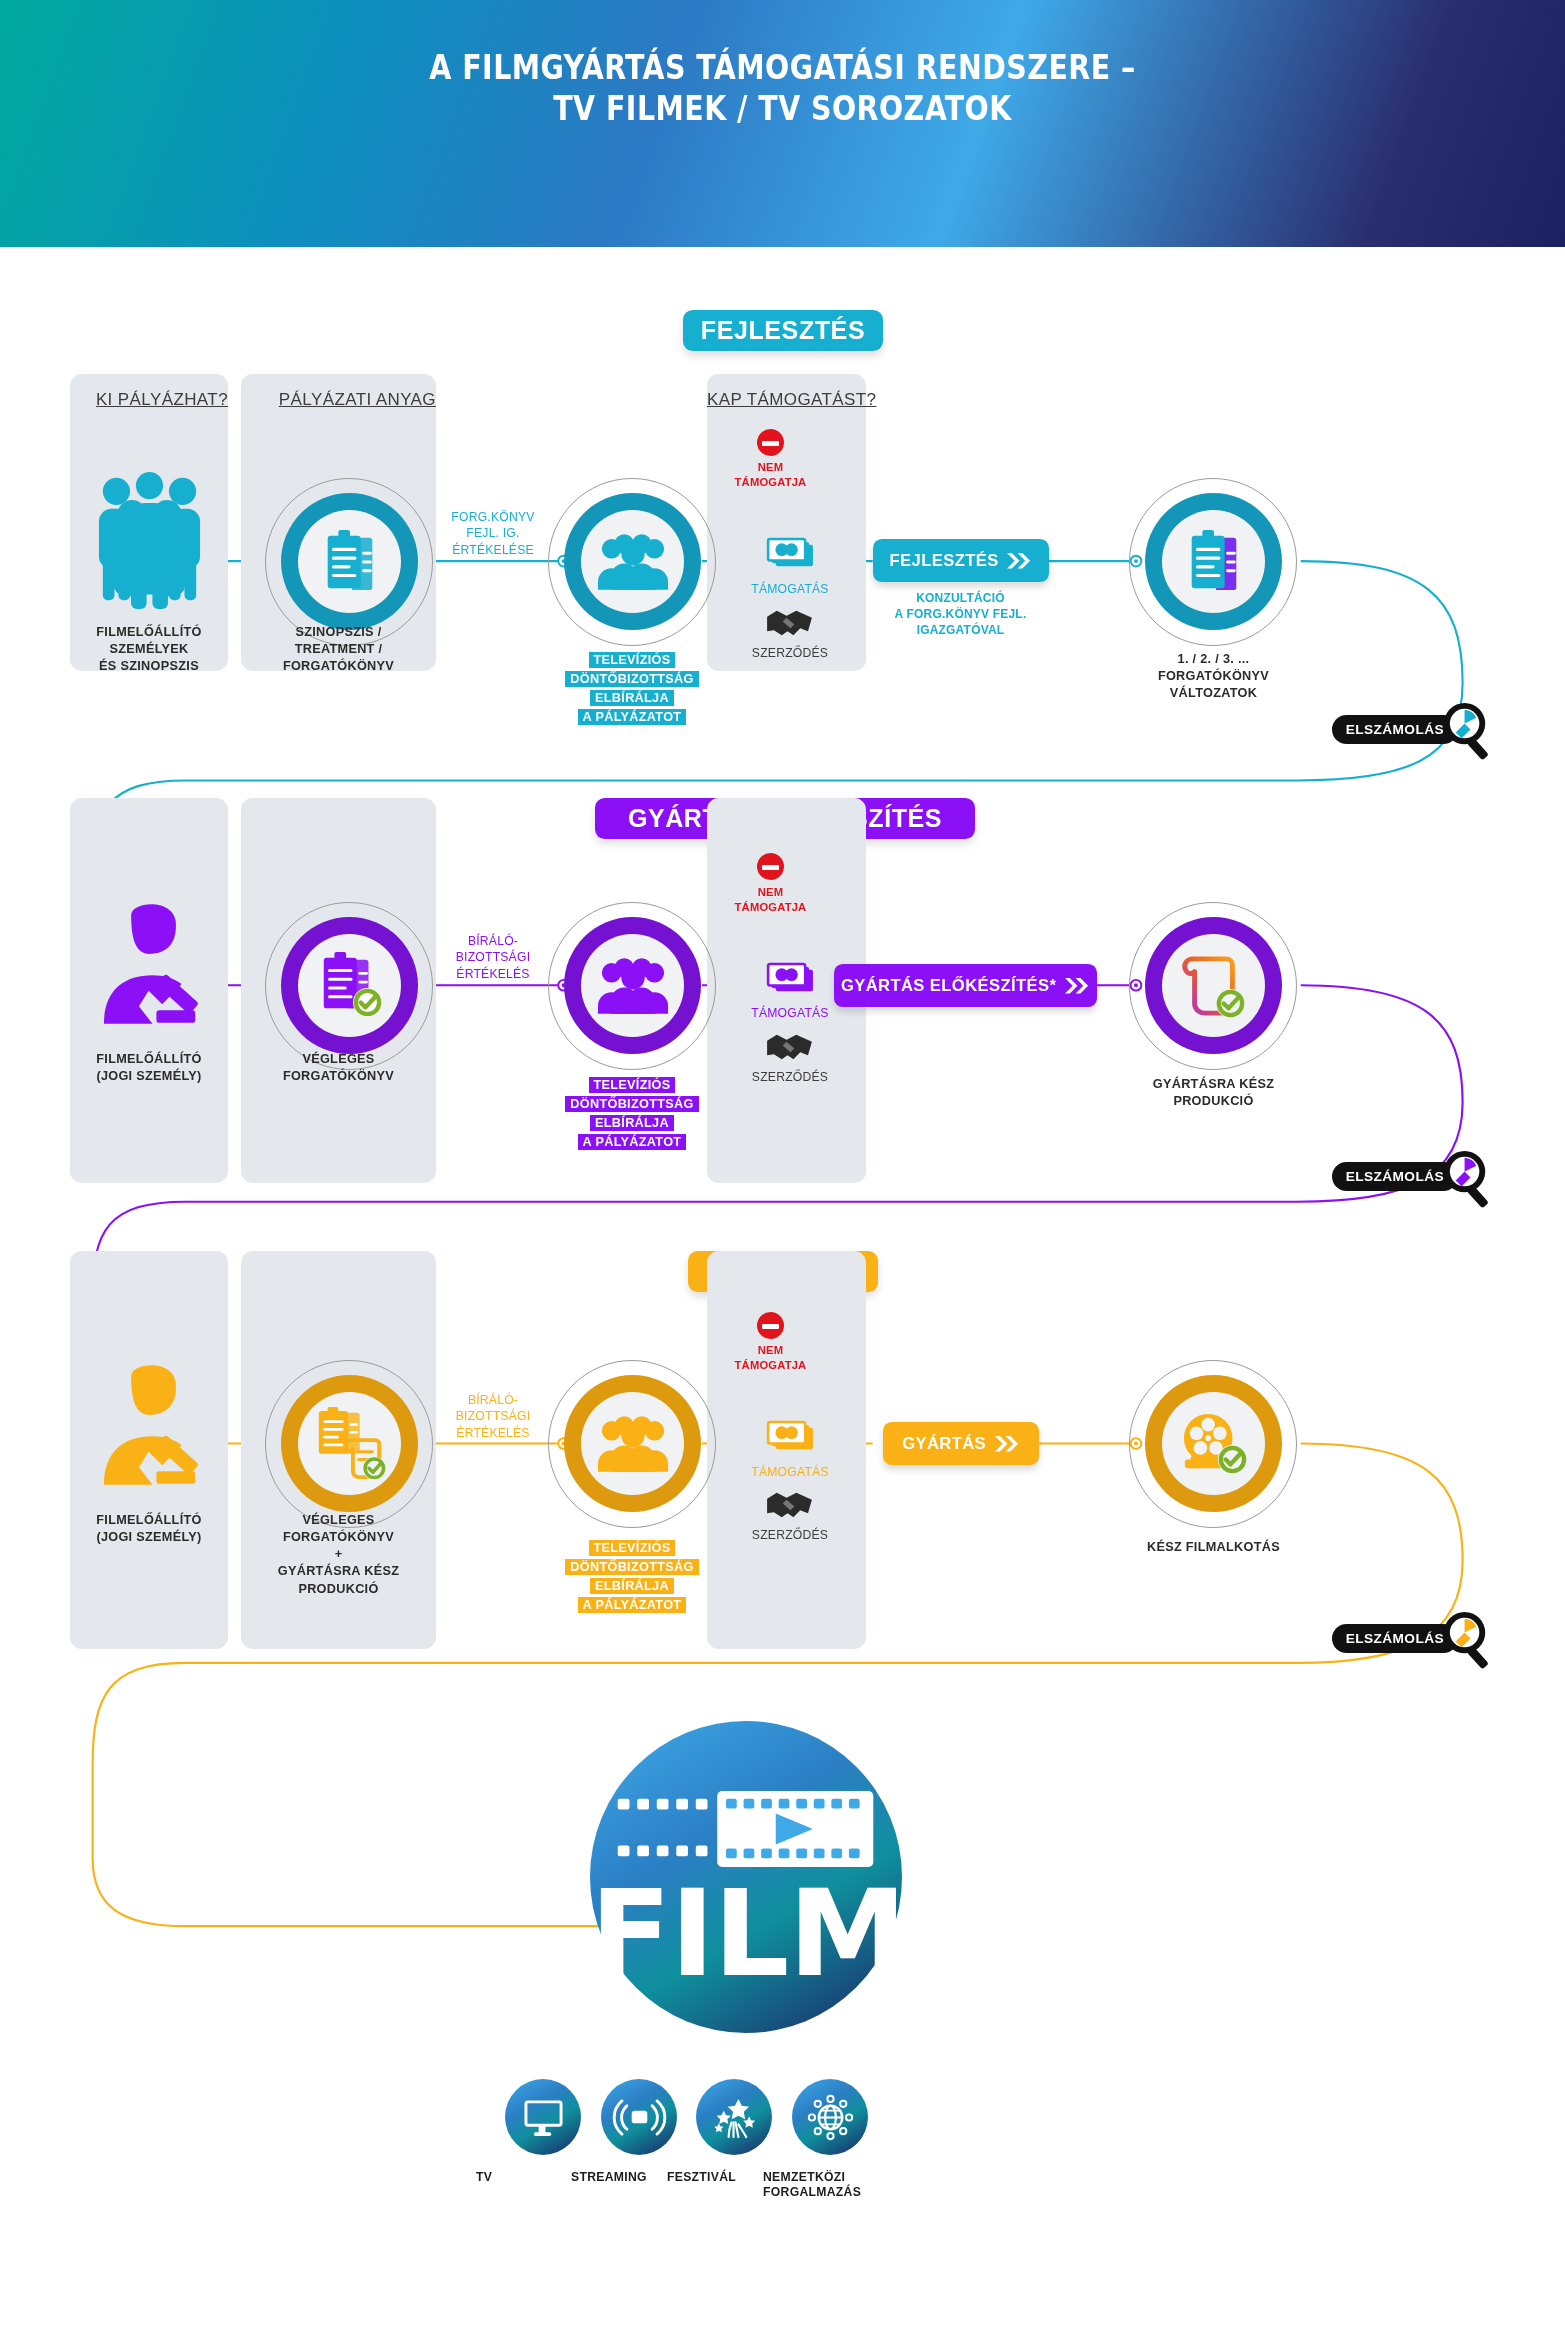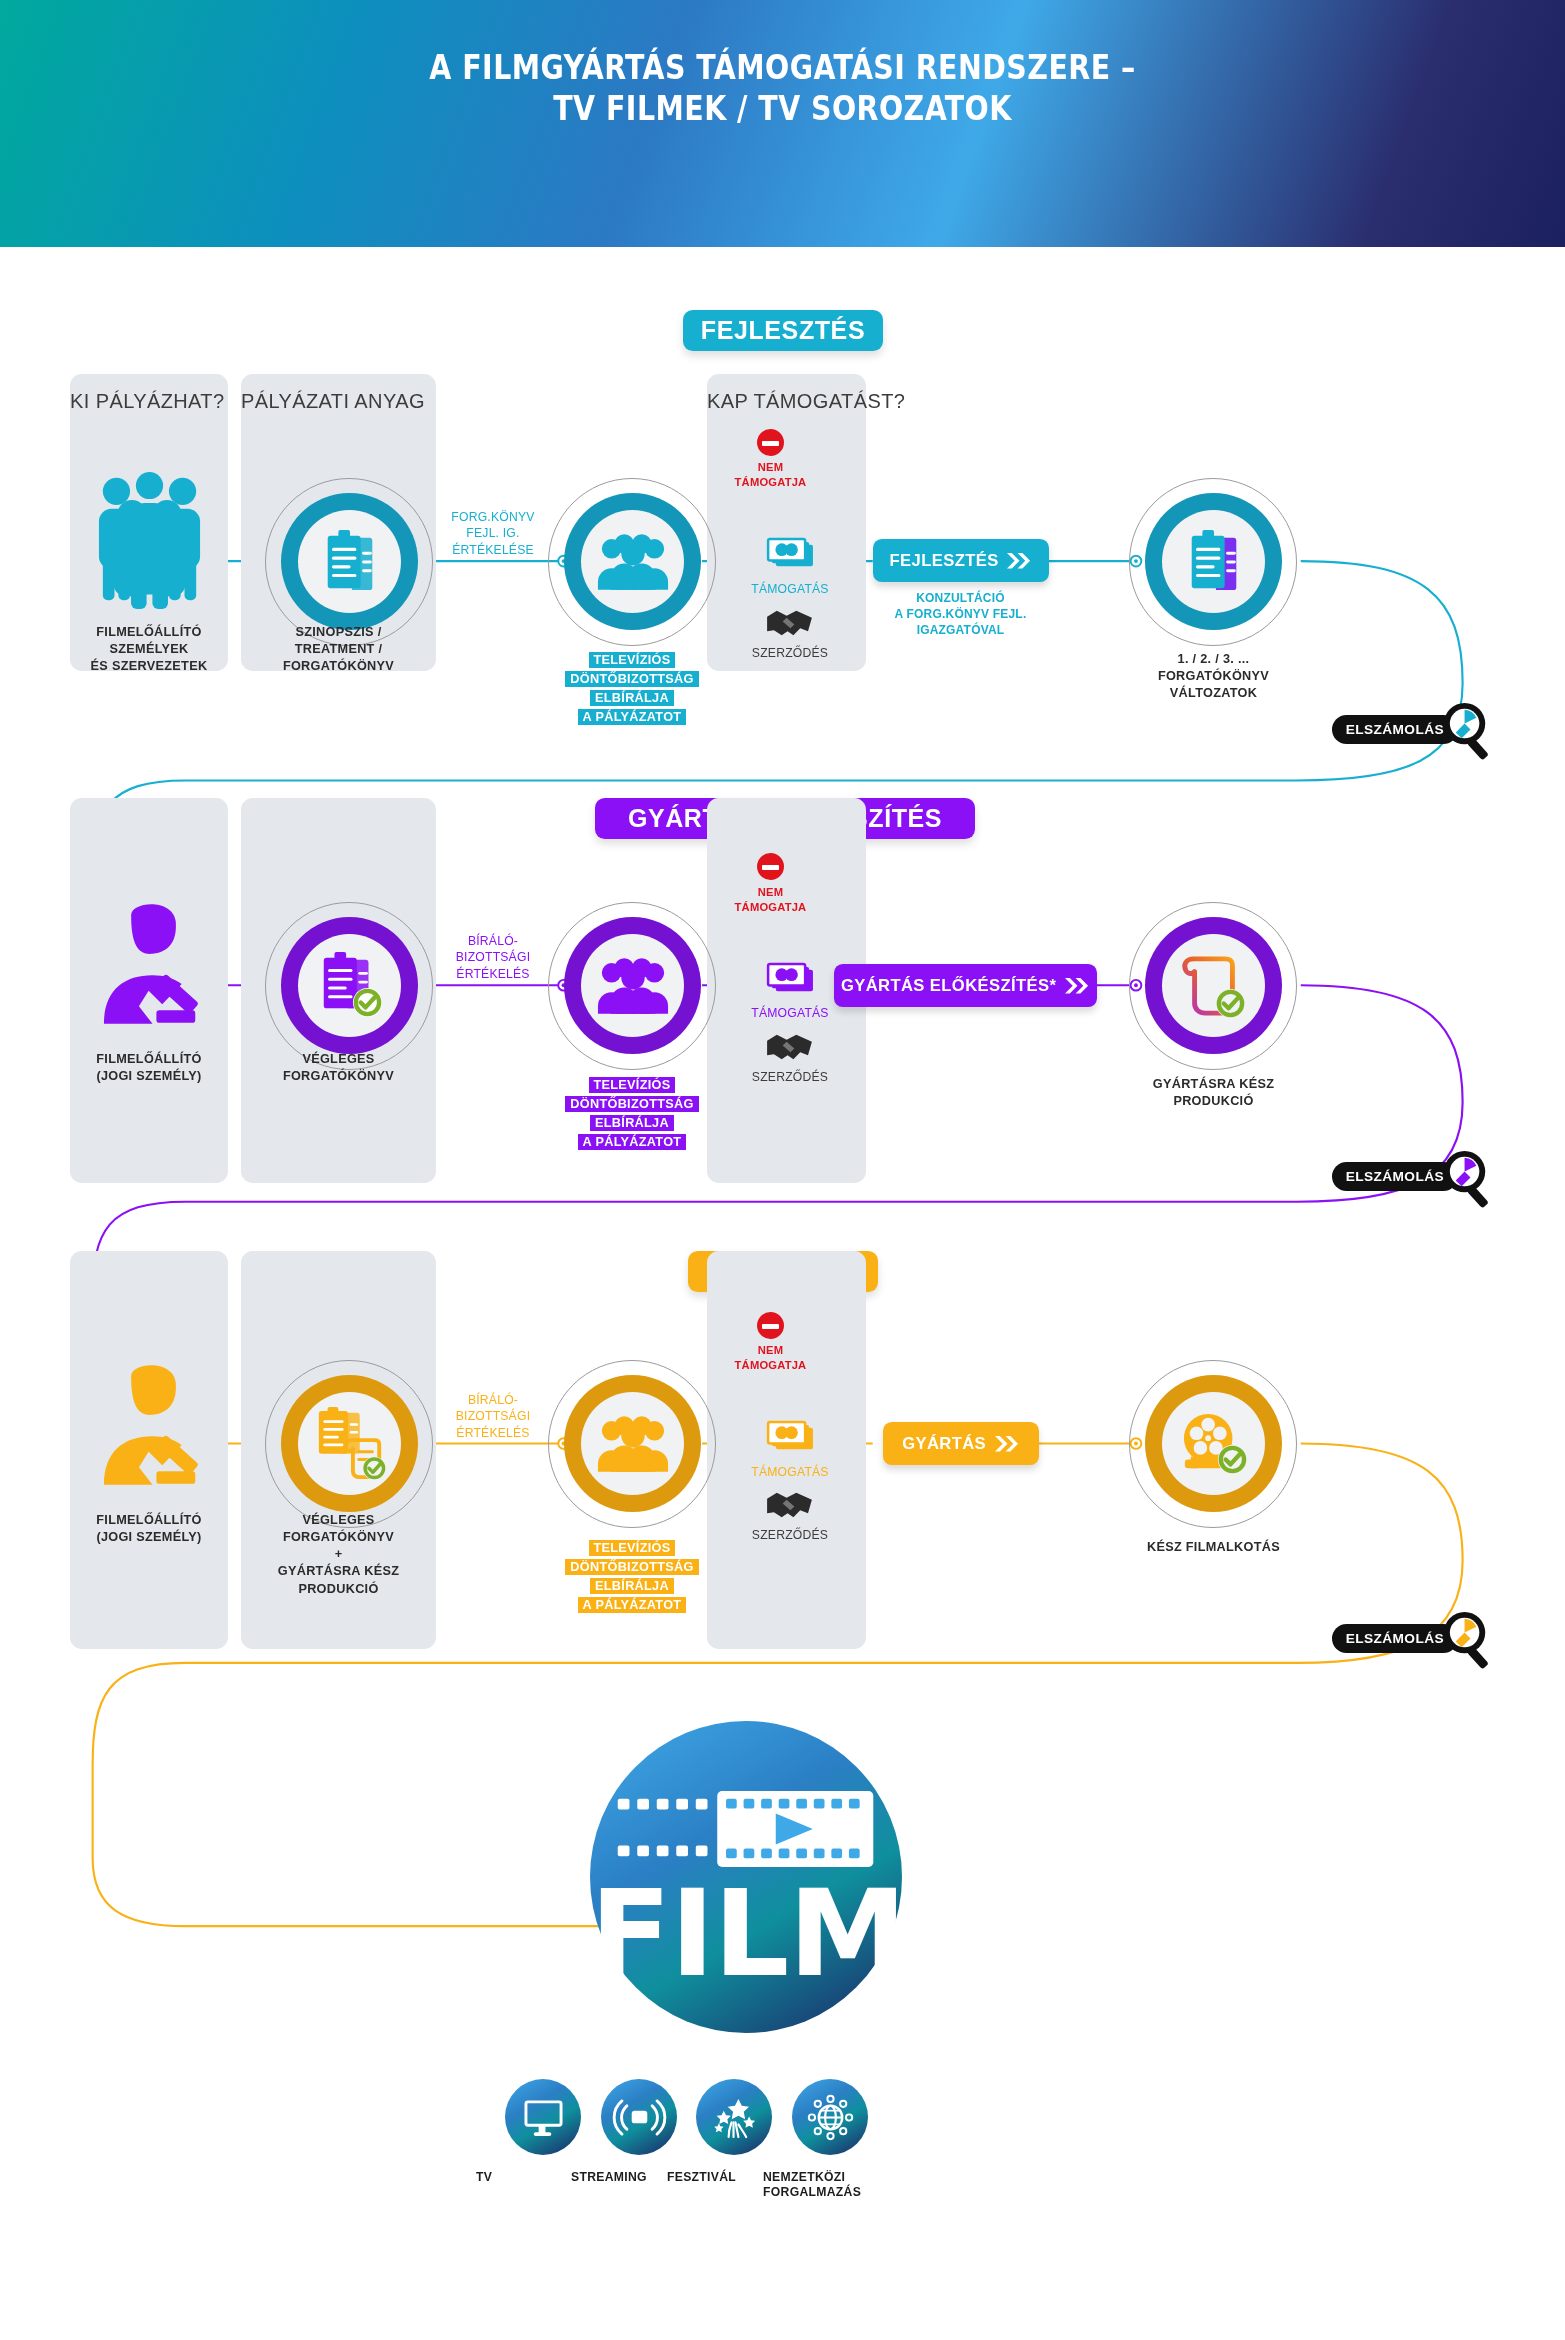--- a/index.html
+++ b/index.html
@@ -14,22 +14,22 @@
     font-family:"DejaVu Sans",sans-serif;font-stretch:condensed;transform:scaleX(.93);}
   .header-title span{display:block;}
 
   
   .sec-badge{position:absolute;border-radius:9.8px;color:#fff;font-weight:bold;
     font-size:25px;letter-spacing:0.6px;display:flex;align-items:center;justify-content:center;
     box-shadow:0 4.9px 8.8px rgba(0,0,0,.13);}
 
   
   .panel{position:absolute;background:#e4e8ec;border-radius:11.7px;}
-  .panel-head{position:absolute;font-size:20px;color:#3c3c3c;letter-spacing:0.4px;
-    text-align:left;white-space:nowrap;}
+  .panel-head{position:absolute;font-size:17px;color:#3c3c3c;letter-spacing:0.4px;
+    text-align:right;white-space:nowrap;text-decoration:underline;}
 
   
   .cap{position:absolute;text-align:center;font-size:12.7px;font-weight:bold;
     line-height:1.35;color:#2b2b2b;letter-spacing:0.3px;}
   .lnk{position:absolute;text-align:center;font-size:12.2px;line-height:1.35;letter-spacing:0.2px;}
   .small-lab{position:absolute;text-align:center;font-size:12.2px;color:#3c3c3c;letter-spacing:0.2px;}
   .hl{position:absolute;text-align:center;font-size:12.7px;font-weight:bold;line-height:1.5;
      color:#fff;letter-spacing:0.3px;}
   .hl span{padding:1px 4.9px;box-decoration-break:clone;-webkit-box-decoration-break:clone;}
 
@@ -154,21 +154,21 @@
       <circle cx="58" cy="62" r="17"></circle>
         <rect x="35" y="84" width="46" height="46" rx="15"></rect>
       <rect x="39" y="120" width="16" height="25" rx="6"></rect>
         <rect x="61" y="120" width="16" height="25" rx="6"></rect>
     </g>
   </svg>
 </div>
 <div class="cap" style="left:70px;top:624px;width:158px">
   <div>FILMELŐÁLLÍTÓ</div>
   <div>SZEMÉLYEK</div>
-  <div>ÉS SZERVEZETEK</div>
+  <div>ÉS SZINOPSZIS</div>
 </div>
 
 <div class="dotring" style="left:265px;top:478px;width:166px;height:166px"></div>
 <div class="node" style="left:281px;top:493px;width:137px;height:137px;background:#1496B8">
   <div class="inner" style="left:16.6px;top:16.6px;right:16.6px;bottom:16.6px">
     <svg width="62" height="64" viewBox="0 0 64 66">
       <g fill="#16AFD0">
         <path d="M34 8h18a3 3 0 0 1 3 3v48a3 3 0 0 1-3 3H34z" opacity=".85"></path>
         <path d="M12 6h28a3 3 0 0 1 3 3v48a3 3 0 0 1-3 3H12a3 3 0 0 1-3-3V9a3 3 0 0 1 3-3z"></path>
         <rect x="20" y="0" width="12" height="10" rx="2"></rect>

